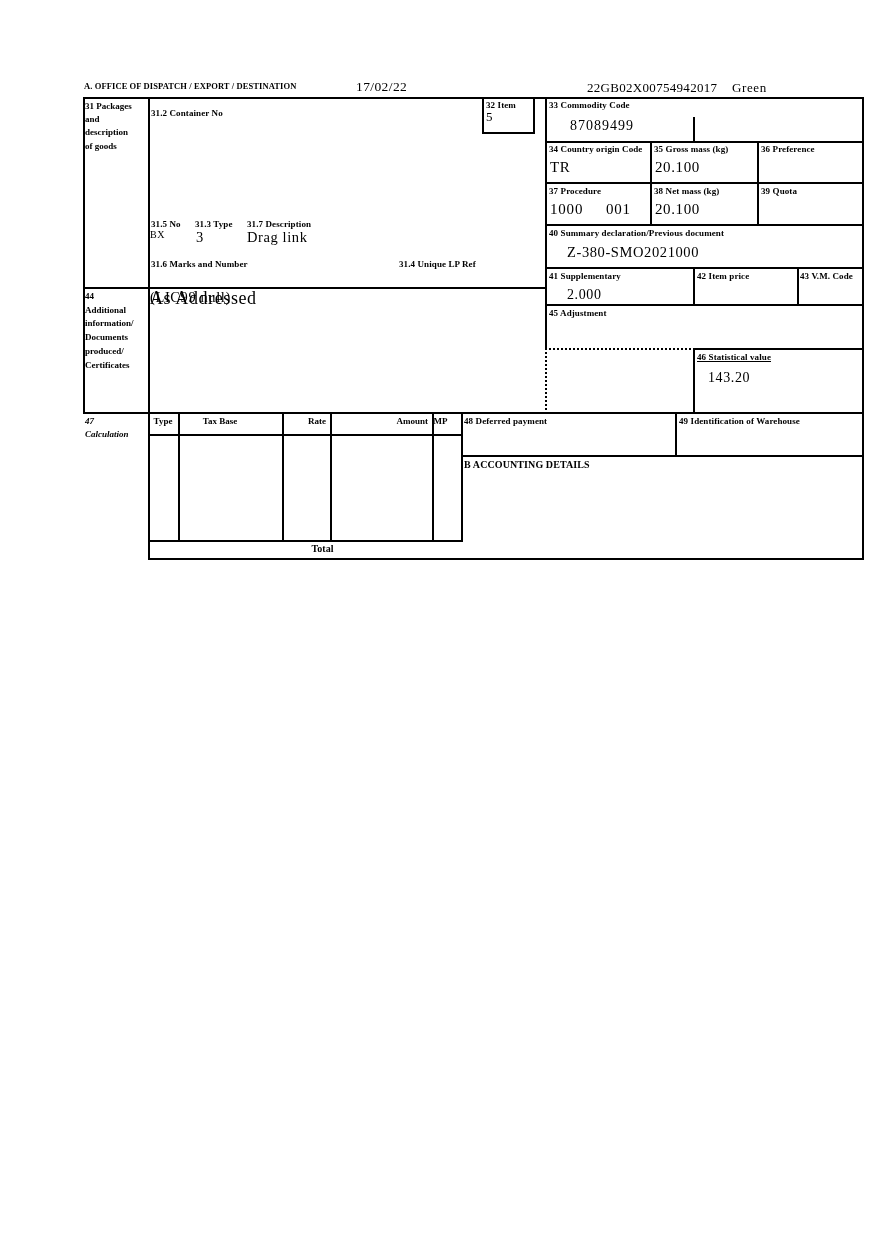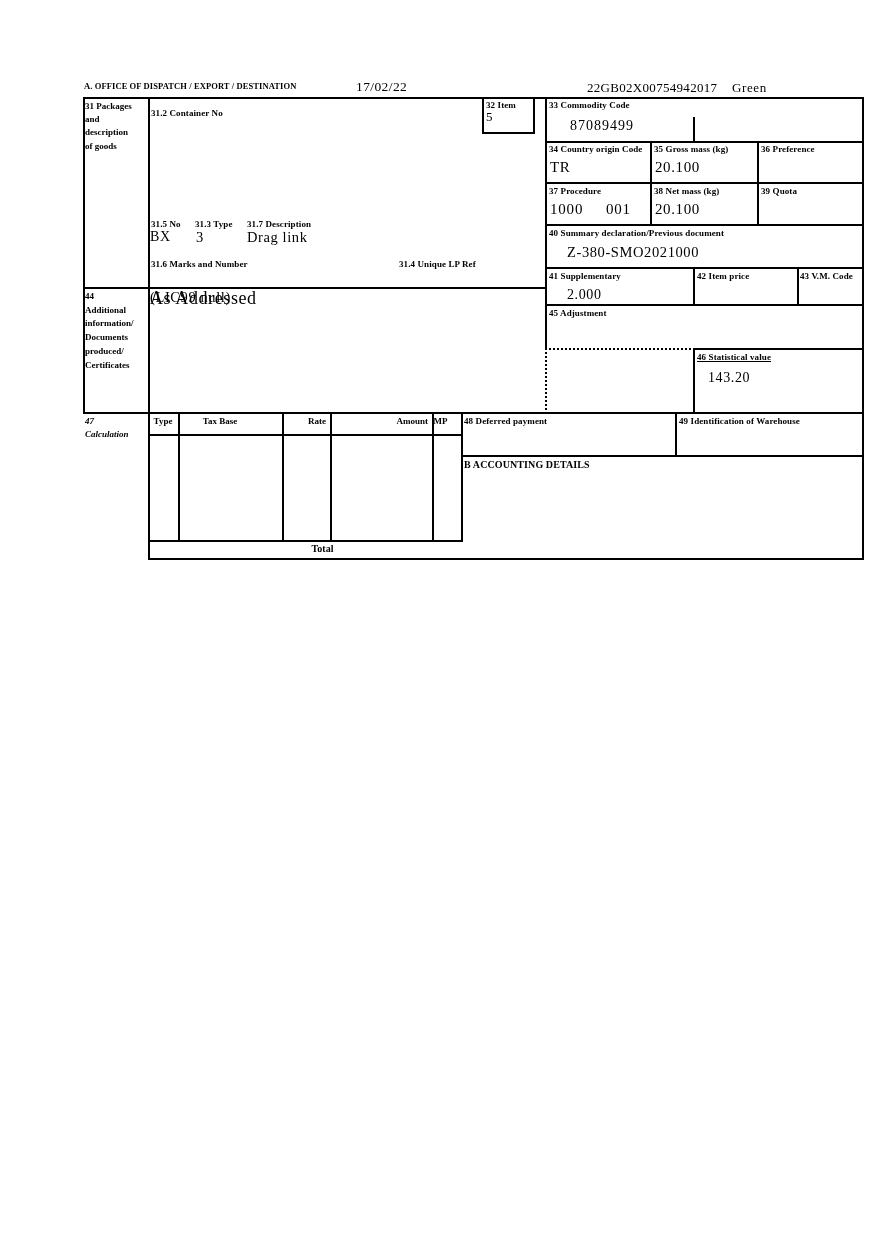--- a/index.html
+++ b/index.html
@@ -68,21 +68,21 @@
     <span>description</span>
     <span>of goods</span>
   </div>
   <span class="lbl" style="left:151px;top:100px;margin-top:8px;">31.2 Container No</span>
   <span class="lbl" style="left:486px;top:100px;">32 Item</span>
   <span class="val" style="left:486px;top:109px;font-size:13px;">5</span>
 
   <span class="lbl" style="left:151px;top:219px;">31.5 No</span>
   <span class="lbl" style="left:195px;top:219px;">31.3 Type</span>
   <span class="lbl" style="left:247px;top:219px;">31.7 Description</span>
-  <span class="val" style="left:150px;top:229px;font-size:14px;text-align:right;">BX</span>
+  <span class="val" style="left:150px;top:229px;font-size:10px;text-align:right;">BX</span>
   <span class="val" style="left:196px;top:229px;font-size:14.5px;">3</span>
   <span class="val" style="left:247px;top:229px;font-size:14.5px;">Drag link</span>
 
   <span class="lbl" style="left:151px;top:259px;">31.6 Marks and Number</span>
   <span class="lbl" style="left:399px;top:259px;">31.4 Unique LP Ref</span>
   <span class="val" style="left:150px;top:270px;font-size:18px;margin-top:18px;">As Addressed</span>
 
   <span class="lbl" style="left:549px;top:100px;">33 Commodity Code</span>
   <span class="val" style="left:570px;top:118px;letter-spacing:1px;">87089499</span>
 

